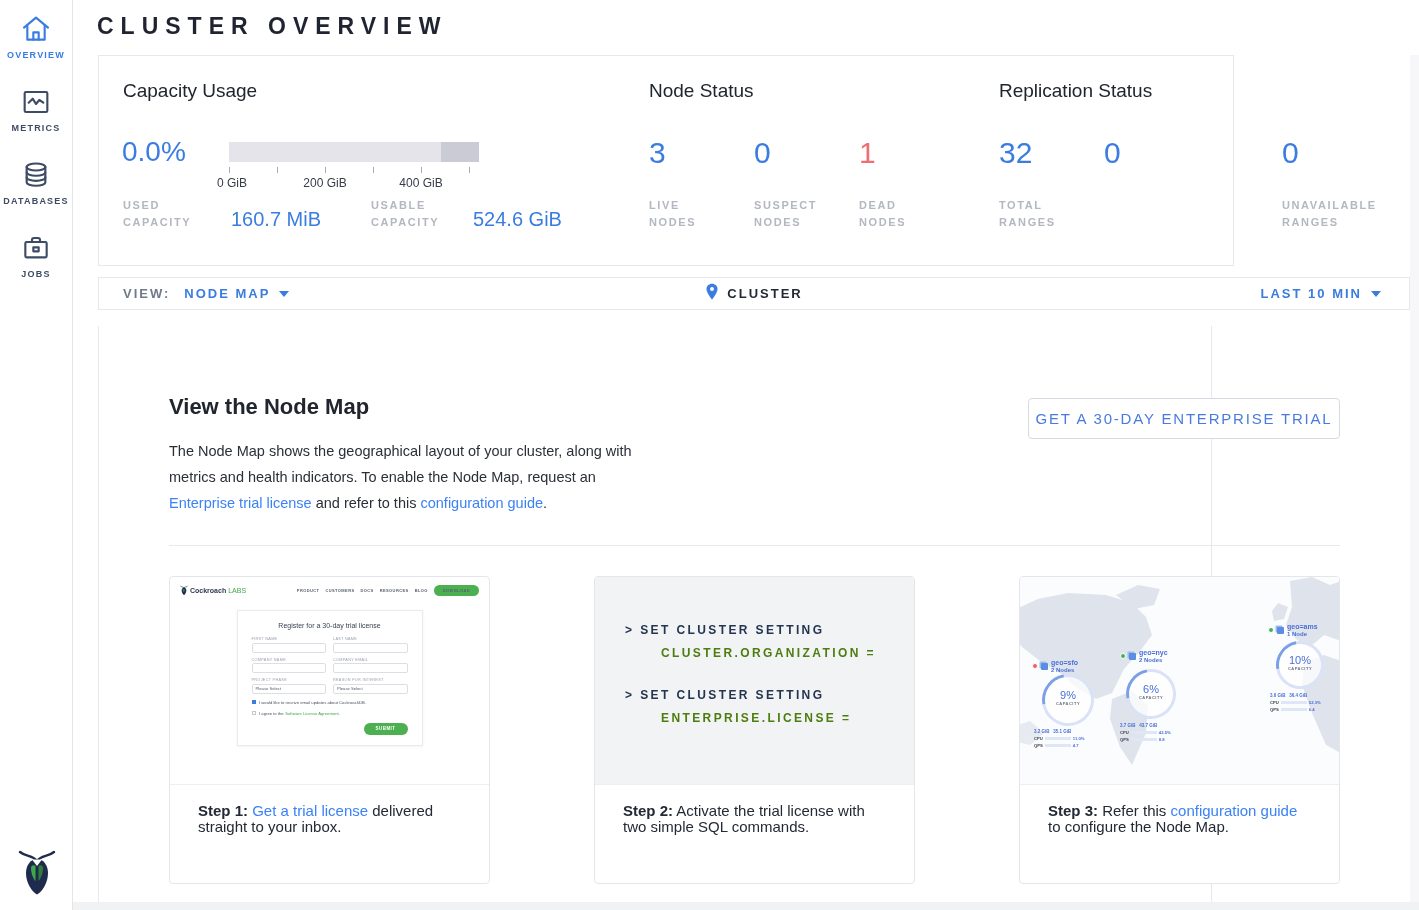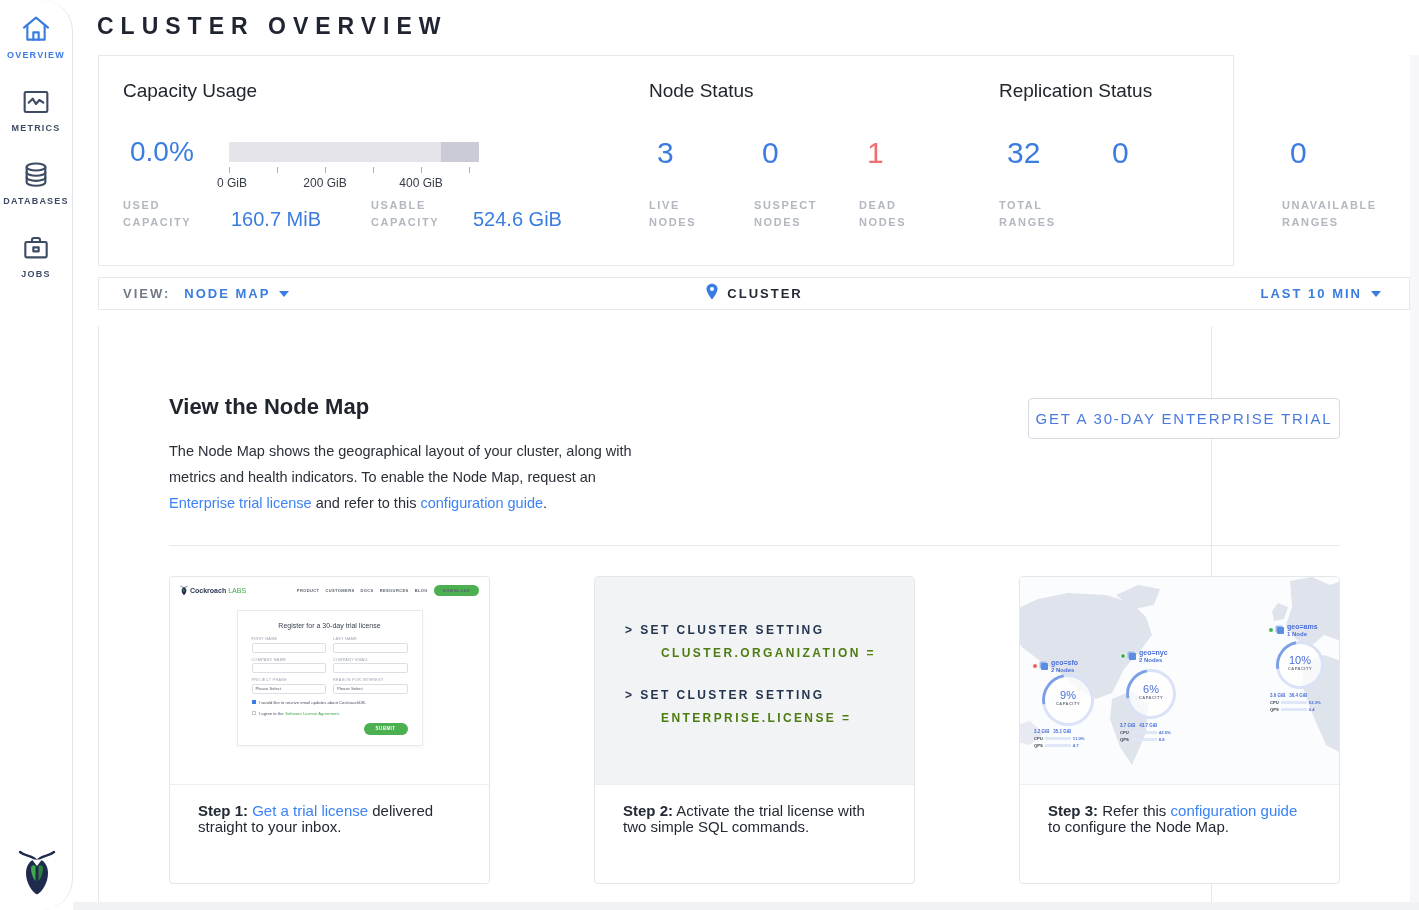--- a/index.html
+++ b/index.html
@@ -4,34 +4,34 @@
 <style>
   * { margin:0; padding:0; box-sizing:border-box; }
   html,body { width:1419px; height:910px; }
   body {
     font-family:"Liberation Sans", sans-serif;
     background:#ffffff; color:#242a35; position:relative; overflow:hidden;
   }
   
   .sidebar { position:absolute; left:0; top:0; width:73px; height:910px;
     background:#fff; border-right:1px solid #e4e5e9; display:flex; flex-direction:column;
-    align-items:center; padding-top:13px;border-radius:31px; }
+    align-items:center; padding-top:13px; }
   .nav-item { width:73px; text-align:center; margin-bottom:26px; cursor:pointer; color:#3e4b64; }
   .nav-item .nicon { width:32px; height:32px; margin:0 auto; }
   .nav-item .nlabel { display:block; font-size:9px; letter-spacing:1.2px; font-weight:700; margin-top:5px; color:#3e4b64; }
   .nav-item.active, .nav-item.active .nlabel { color:#3a7ce0; }
   .side-logo { position:absolute; bottom:13px; left:0; width:73px; display:flex; justify-content:center; }
   
   .page-title { position:absolute; left:97px; top:13px; font-size:23px; letter-spacing:7px;
     font-weight:600; color:#1f2430; }
   
   .stats-panel { position:absolute; left:98px; top:55px; width:1136px; height:211px;
     background:#fff; border:1px solid #e7e8ec; }
   .sec-title { position:absolute; font-size:19px; font-weight:500; color:#20252e; }
-  .big-num { position:absolute; font-size:30px; font-weight:500; color:#3a7ce0;margin-left:8px; }
+  .big-num { position:absolute; font-size:30px; font-weight:500; color:#3a7ce0; }
   .big-num.red { color:#ee6e74; }
   .cap-label { position:absolute; font-size:11px; letter-spacing:1.6px; color:#b3b7c0;
     font-weight:700; line-height:17px; }
   .mid-num { position:absolute; font-size:20px; font-weight:500; color:#3a7ce0; }
   .gauge-bar { position:absolute; left:130px; top:86px; width:250px; height:20px; background:#e4e4ea; }
   .gauge-bar .dark-seg { position:absolute; right:0; top:0; width:38px; height:20px; background:#cacbd5; }
   .gauge-tick { position:absolute; top:111px; width:1px; height:6px; background:#a9aeb8; }
   .tick-label { position:absolute; top:120px; font-size:12px; color:#353c48; transform:translateX(-50%); white-space:nowrap; }
   
   .view-bar { position:absolute; left:98px; top:277px; width:1312px; height:33px;

